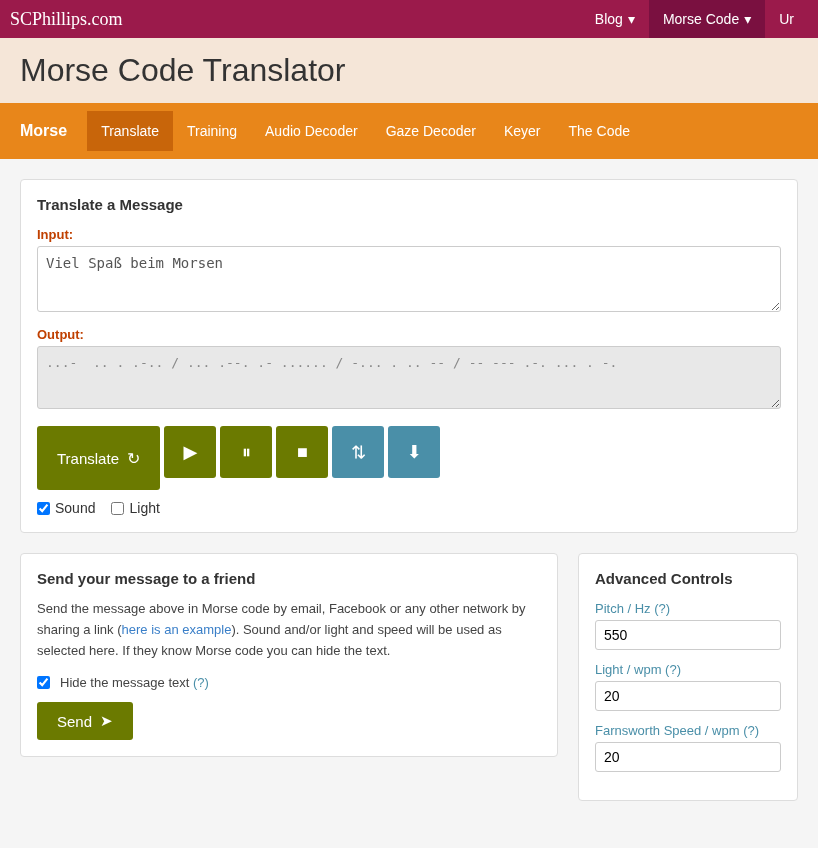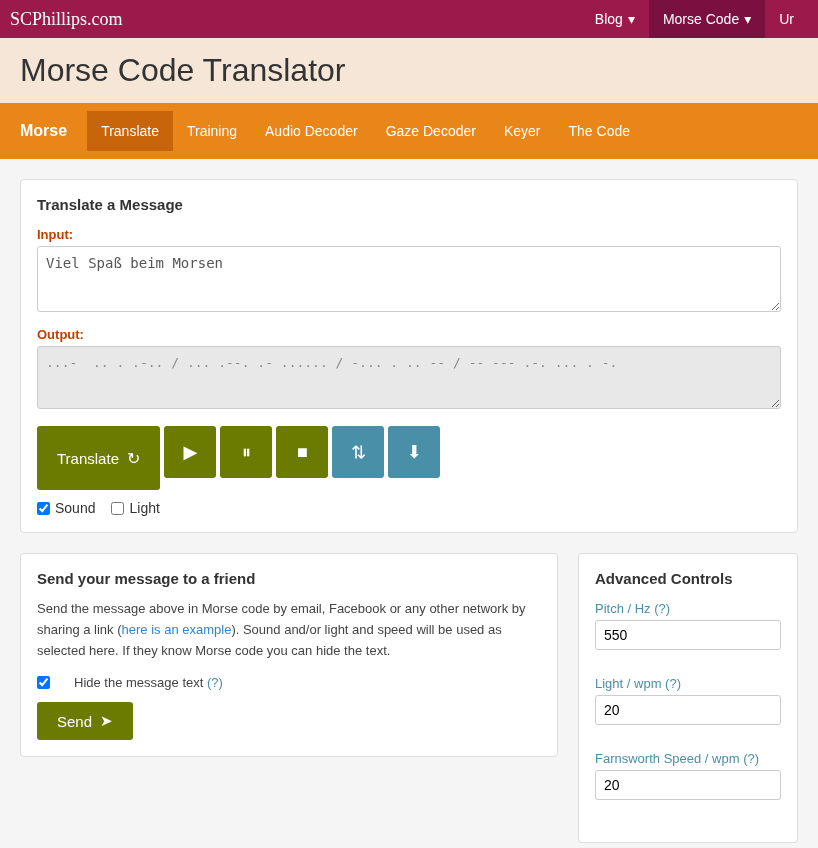--- a/index.html
+++ b/index.html
@@ -219,21 +219,21 @@
       line-height: 1.6;
       margin-bottom: 14px;
     }
     .send-card p a {
       color: #3a7fc8;
       text-decoration: none;
     }
     .send-checkbox-row {
       display: flex;
       align-items: center;
-      gap: 24px;
+      gap: 10px;
       margin-bottom: 12px;
     }
     .send-checkbox-label {
       font-size: 13px;
       color: #444;
     }
     .btn-send {
       background: #6b7a00;
       color: #fff;
       border: none;
@@ -253,21 +253,21 @@
       border-radius: 4px;
       padding: 16px;
     }
     .adv-card-title {
       font-size: 15px;
       font-weight: bold;
       color: #333;
       margin-bottom: 14px;
     }
     .adv-field {
-      margin-bottom: 26px;
+      margin-bottom: 12px;
     }
     .adv-label {
       font-size: 13px;
       color: #444;
       margin-bottom: 4px;
     }
     .adv-label span {
       color: #4a8fa8;
       cursor: pointer;
     }

